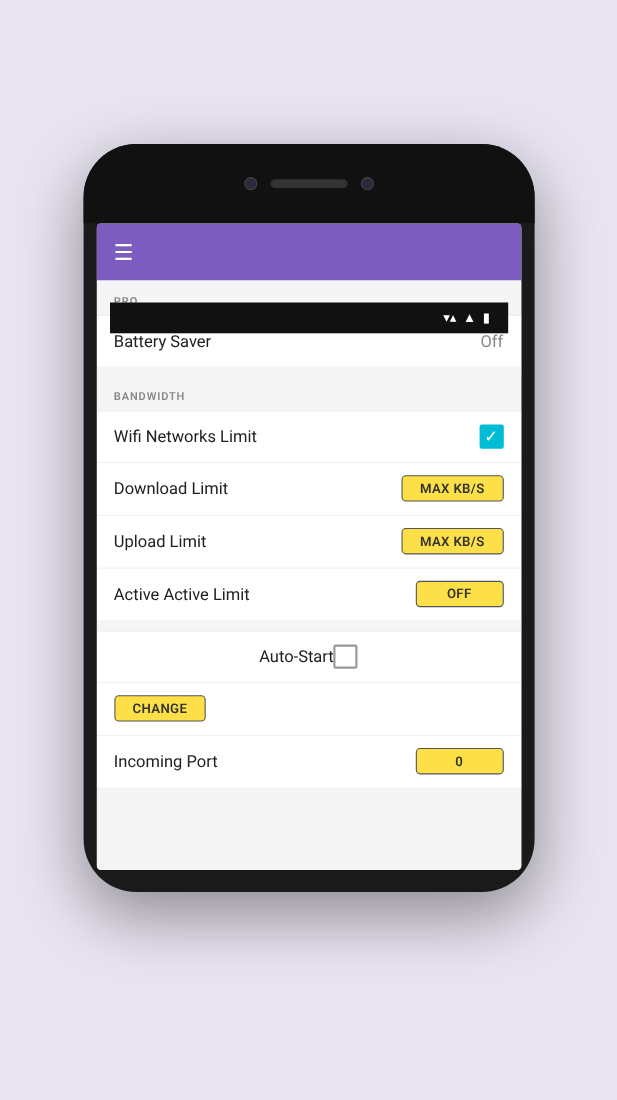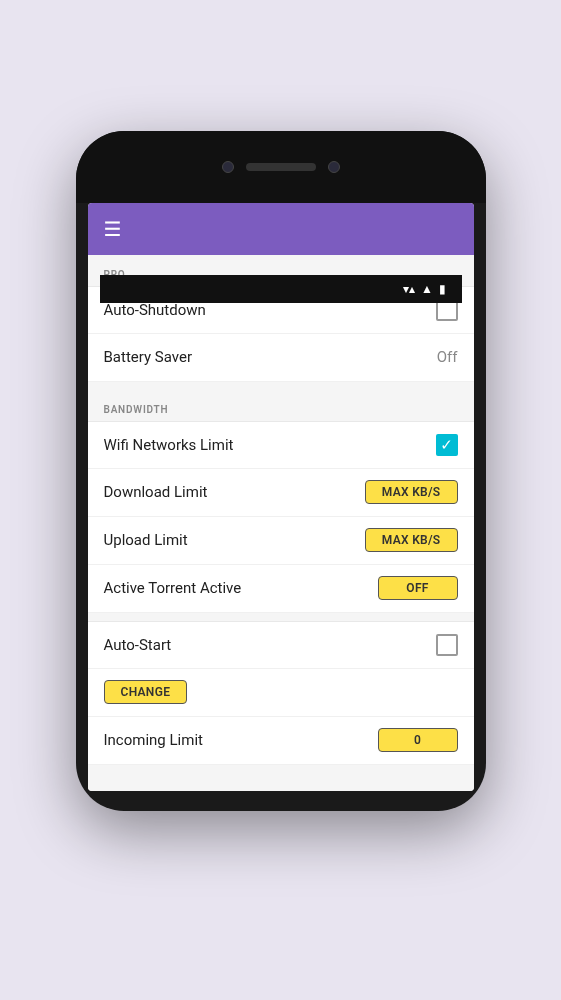--- a/index.html
+++ b/index.html
@@ -242,24 +242,20 @@
 
       <div class="app-bar">
         <span class="hamburger-icon">☰</span>
         <span class="app-bar-title"></span>
       </div>
 
       <div class="settings-content" id="settings-list">
 
       <div class="section-header">PRO</div>
           <div>
-            <div class="setting-row" style="border-top: 1px solid rgb(232, 232, 232);">
-              <span class="setting-label">Auto-Shutdown</span>
-              <div class="checkbox-empty"></div>
-            </div>
             <div class="setting-row">
               <span class="setting-label">Battery Saver</span>
               <span class="setting-value">Off</span>
             </div>
           </div>
           <div class="section-divider"></div>
           <div class="section-header">BANDWIDTH</div>
           <div>
             <div class="setting-row" style="border-top: 1px solid rgb(232, 232, 232);">
               <span class="setting-label">Wifi Networks Limit</span>
@@ -267,35 +263,35 @@
             </div>
             <div class="setting-row">
               <span class="setting-label">Download Limit</span>
               <div class="outline-btn">MAX KB/S</div>
             </div>
             <div class="setting-row">
               <span class="setting-label">Upload Limit</span>
               <div class="outline-btn">MAX KB/S</div>
             </div>
             <div class="setting-row">
-              <span class="setting-label">Active Torrent Active</span>
+              <span class="setting-label">Active Active Limit</span>
               <div class="outline-btn">OFF</div>
             </div>
           </div>
           <div class="section-divider"></div>
           <div>
-            <div class="setting-row" style="border-top: 1px solid rgb(232, 232, 232);">
+            <div class="setting-row" style="border-top: 1px solid rgb(232, 232, 232); justify-content: center;">
               <span class="setting-label">Auto-Start</span>
               <div class="checkbox-empty"></div>
             </div>
             <div class="setting-row">
               <div class="outline-btn">CHANGE</div>
             </div>
             <div class="setting-row">
-              <span class="setting-label">Incoming Limit</span>
+              <span class="setting-label">Incoming Port</span>
               <div class="outline-btn">0</div>
             </div>
           </div>
         </div>
 
     </div>
   </div>
 </div>
 
 </body></html>

